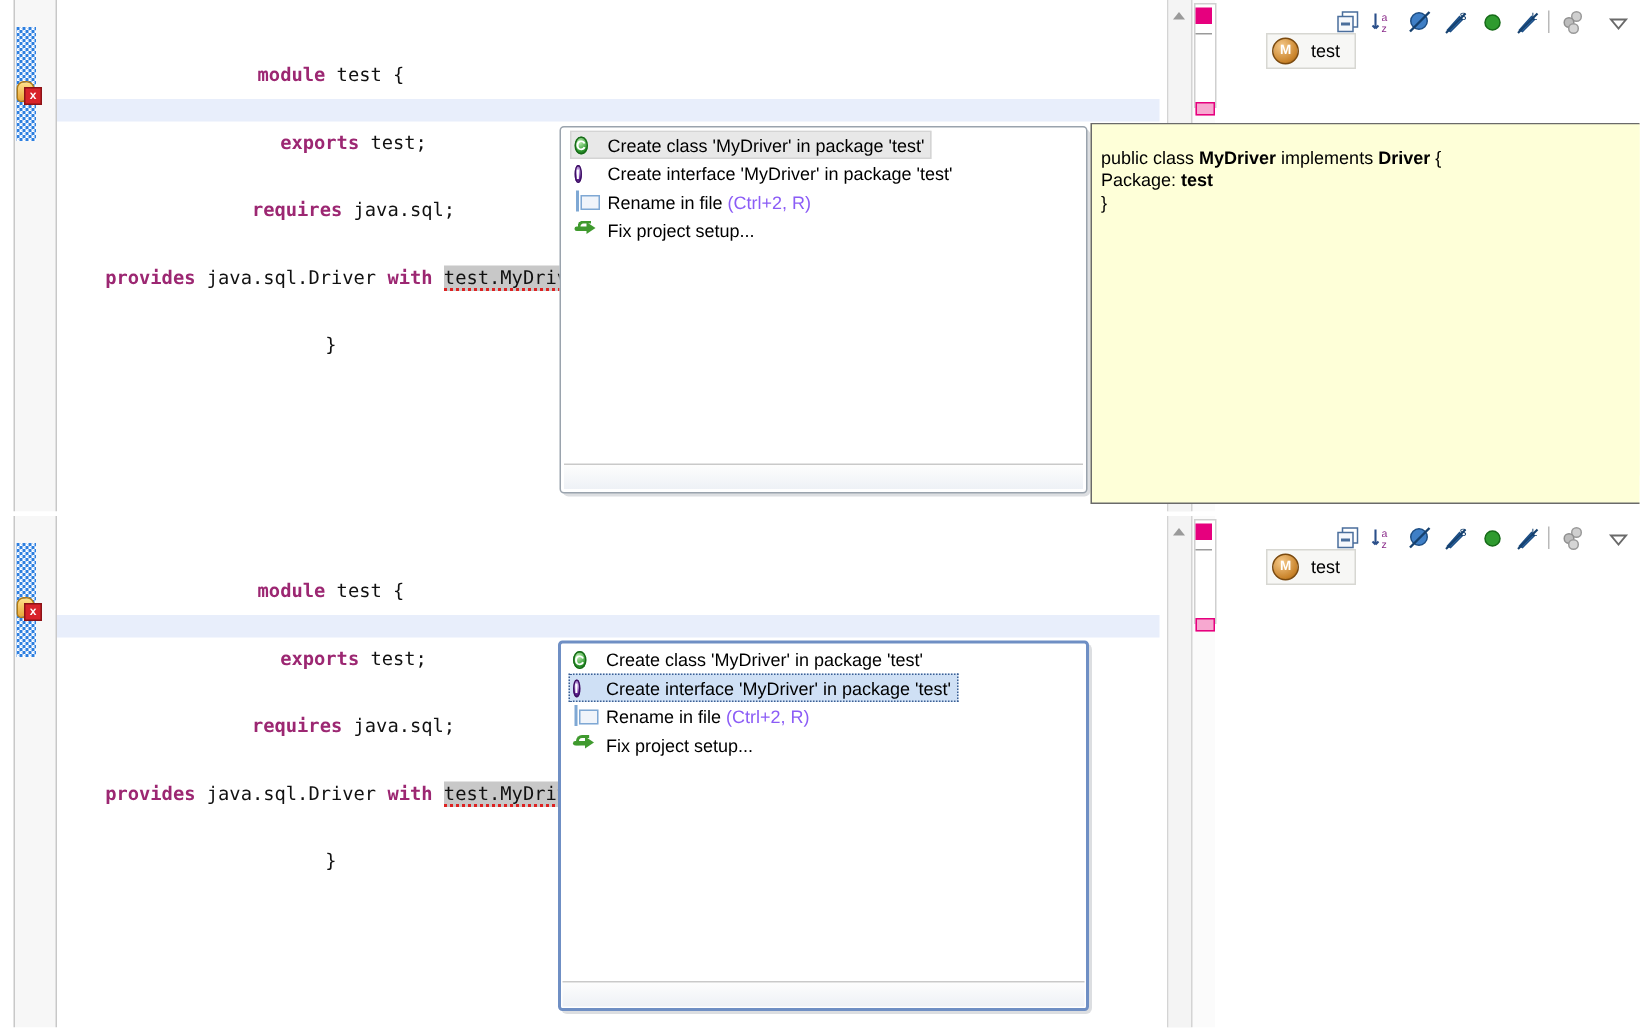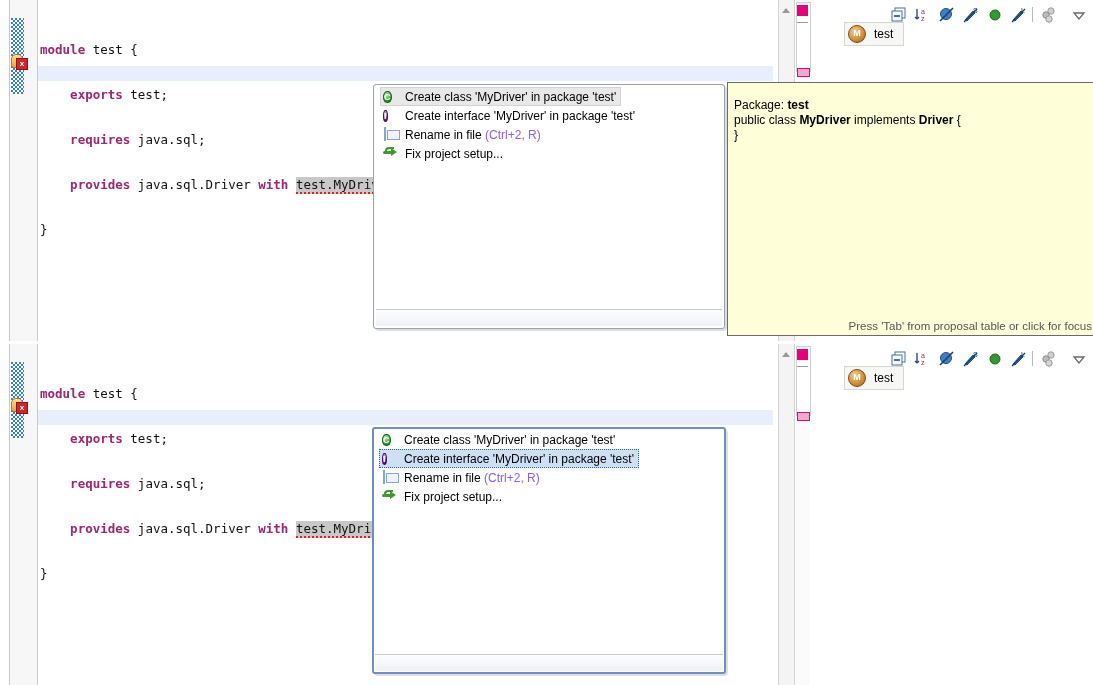--- a/index.html
+++ b/index.html
@@ -27,21 +27,21 @@
 
   .errmark{position:absolute;left:11px;width:16px;height:16px;}
   .errmark .bulb{position:absolute;left:0;top:1px;width:10px;height:12px;
     background:linear-gradient(#ffe08a,#e8a83a);border:1px solid #b07a16;border-radius:5px 5px 3px 3px;}
   .errmark .xbox{position:absolute;left:5px;top:5px;width:10px;height:10px;background:#d8232a;
     border:1px solid #8d1216;color:#fff;font-size:8px;line-height:9px;text-align:center;
     font-family:"Liberation Sans",sans-serif;font-weight:bold;}
 
   .code{position:absolute;left:40px;top:12px;font-family:"DejaVu Sans Mono",monospace;
         font-size:12.5px;line-height:15px;white-space:pre;}
-  .code .ln{position:relative;height:15px;}
+  .code .ln{position:relative;height:15px;text-align:center;}
   .kw{color:#9c2772;font-weight:bold;}
   .plain{color:#111;}
   .curline{position:absolute;left:38px;width:735px;height:15px;background:#e8eefb;}
   .sel-tok{background:#c8c8c8;}
   .squig{border-bottom:2px dotted #d22;padding-bottom:0;}
 
   
   .vscroll{position:absolute;top:0;width:15px;height:341px;background:#f0f0f0;border-left:1px solid #d4d4d4;}
   .vscroll .arrow{position:absolute;left:3px;top:8px;width:0;height:0;
     border-left:4px solid transparent;border-right:4px solid transparent;border-bottom:5px solid #9a9a9a;}
@@ -262,25 +262,24 @@
         </div>
       </div>
 
     </div>
     <div class="statusbar"></div>
   </div>
 
   <div class="doc" style="left:727px;top:82px;width:366px;height:252px;">
     <div class="body">
       <div class="blank"></div>
+      <div><span>public class </span><b>MyDriver</b><span> implements </span><b>Driver</b><span> {</span></div>
       <div><span>Package: </span><b>test</b></div>
-      <div><span>public class </span><b>MyDriver</b><span> implements </span><b>Driver</b><span> {</span></div>
       <div>}</div>
     </div>
-    <div class="foot">Press 'Tab' from proposal table or click for focus</div>
   </div>
 
 </div>
 
 <div class="panel p2">
 
   <div class="editor">
     <div class="gutter-outer">
       <div class="gutter-sep"></div>
       <div class="gutter-bg"></div>

